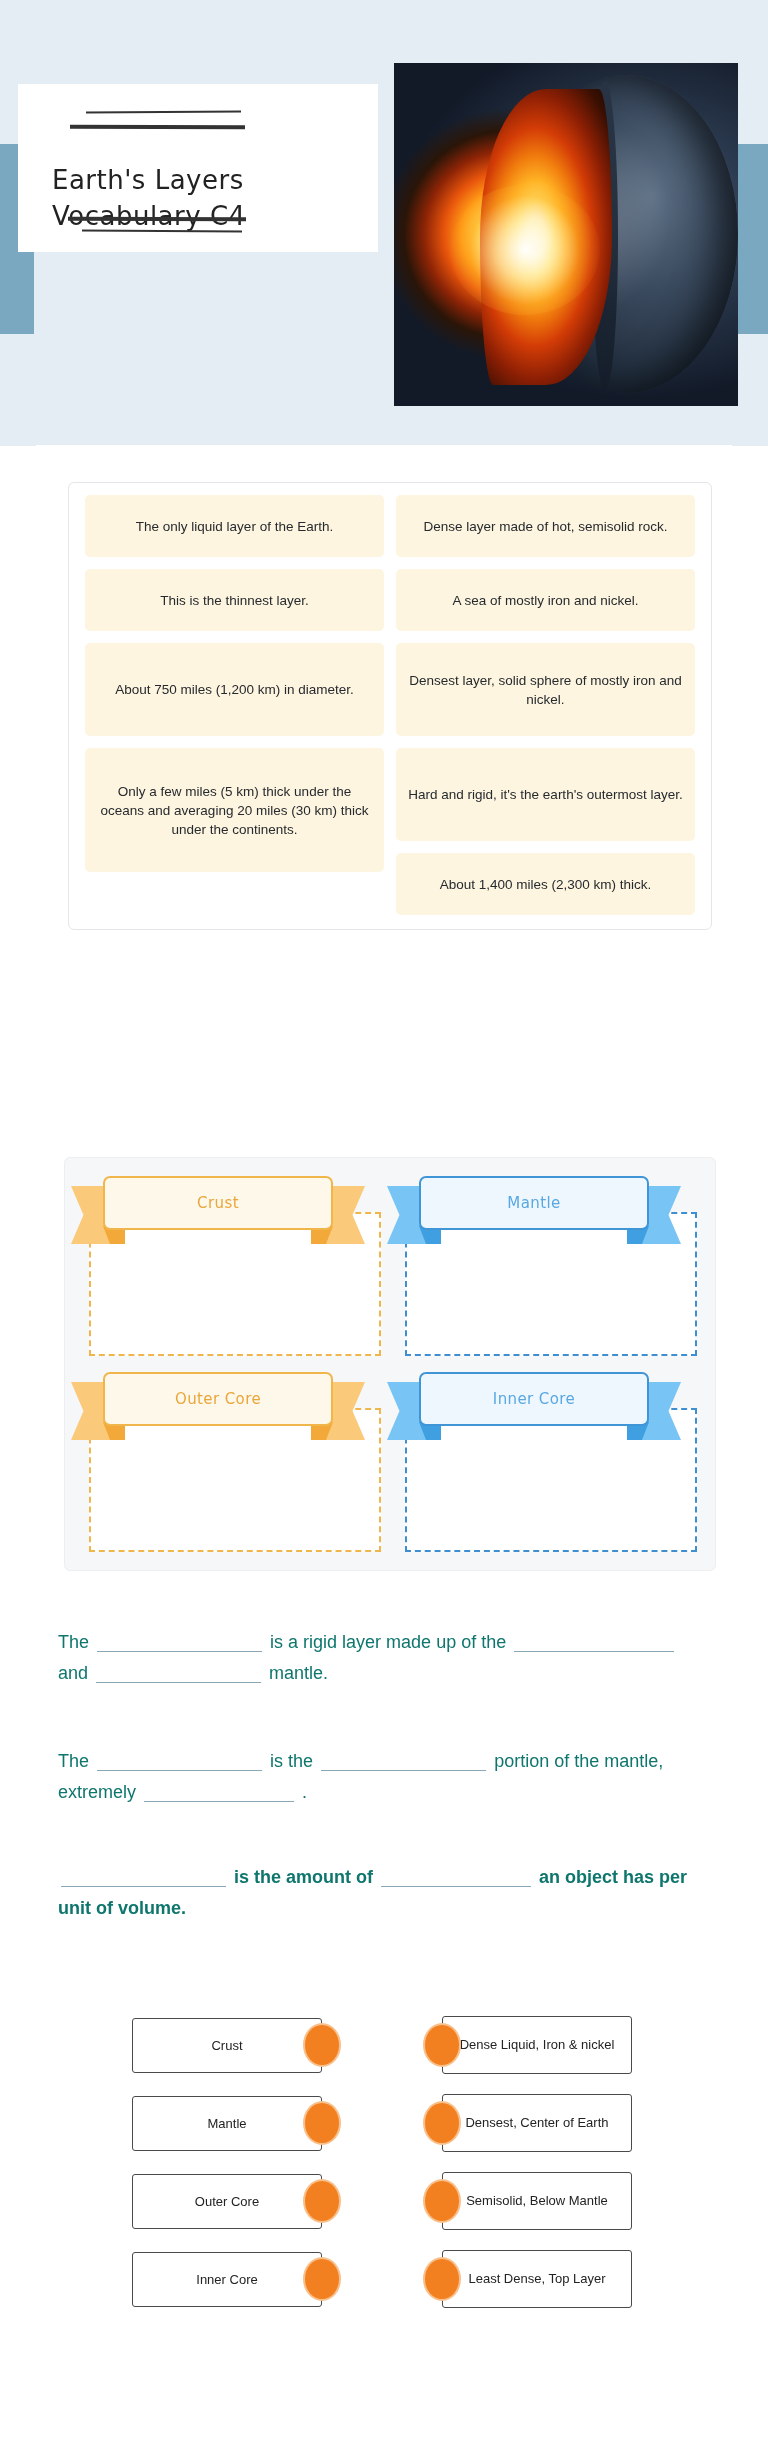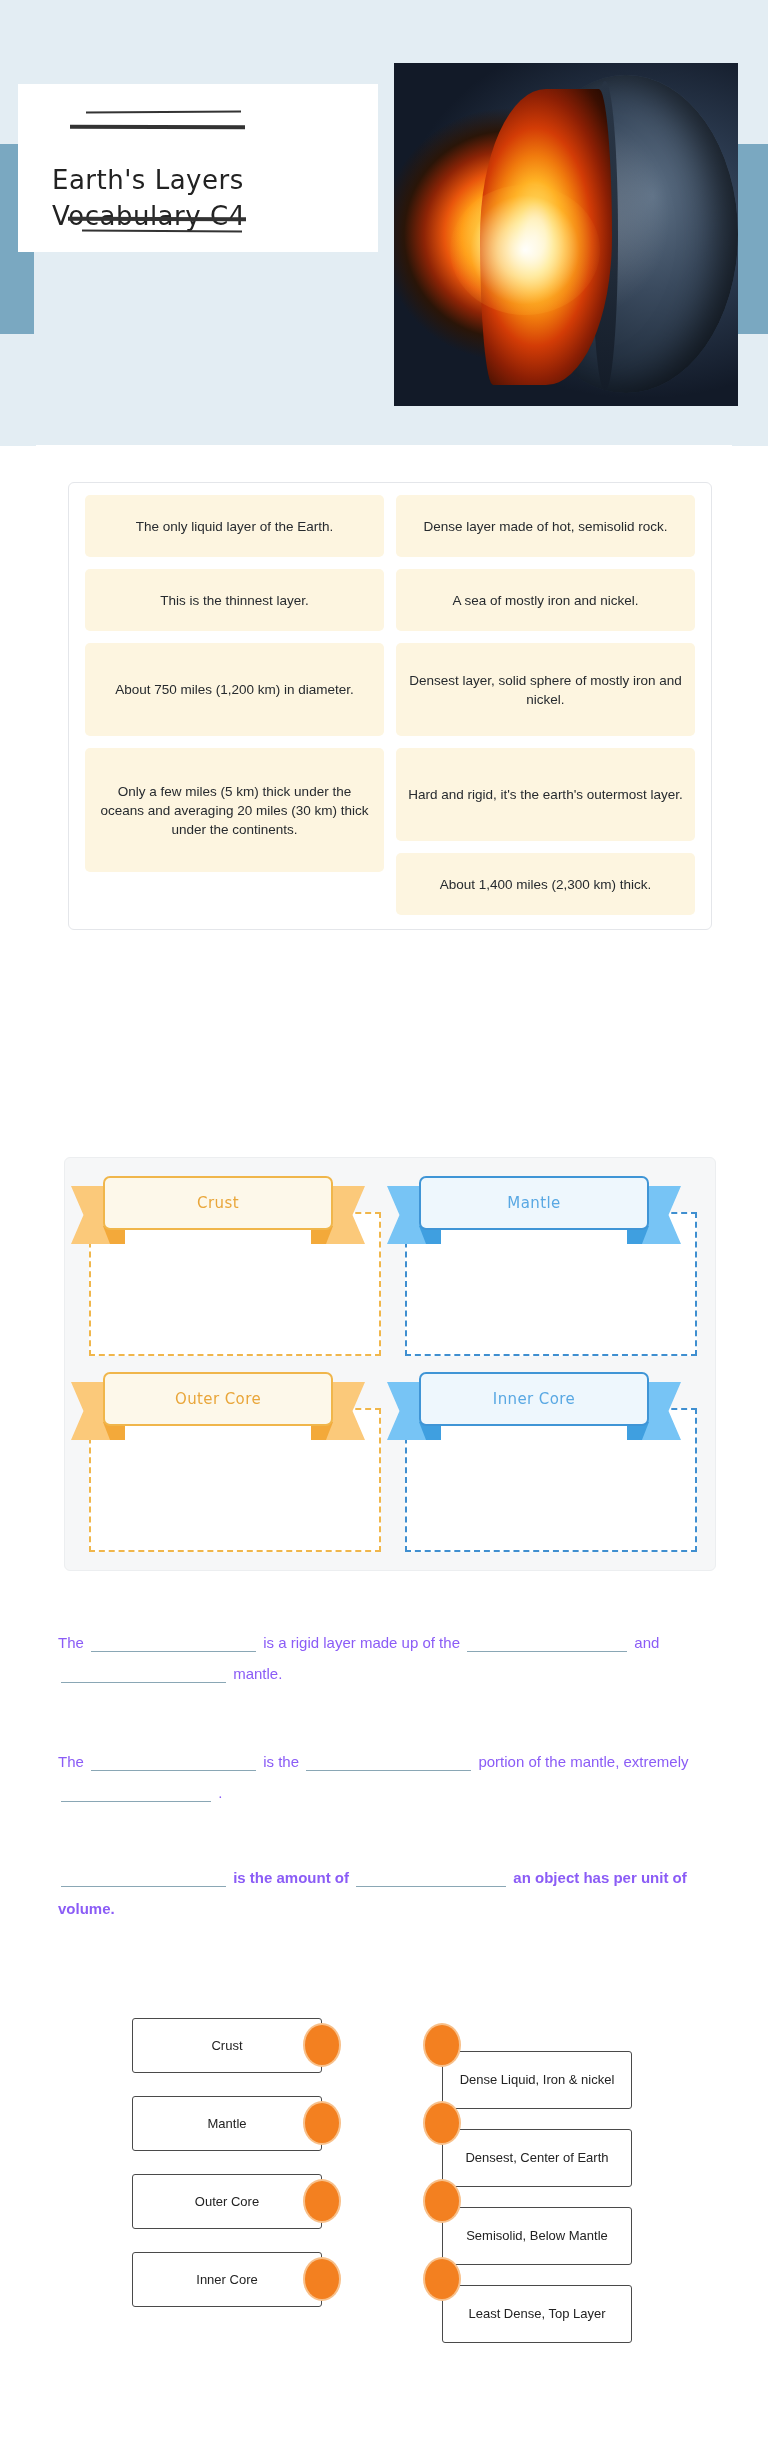--- a/index.html
+++ b/index.html
@@ -256,23 +256,23 @@
     background: #eef7fd;
     border-color: #3f95d6;
     color: #59a8e3;
   }
 
   
   .fib-block {
     position: absolute;
     left: 58px;
     width: 640px;
-    font-size: 15px;
+    font-size: 18px;
     line-height: 31px;
-    color: #8b5cf6;
+    color: #0f766e;
   }
   .fib-1 { top: 1627px; }
   .fib-2 { top: 1746px; }
   .fib-3 { top: 1862px; font-weight: bold; }
   .blank {
     display: inline-block;
     border-bottom: 1.5px solid #8aa7b5;
     height: 20px;
     vertical-align: -4px;
     margin: 0 3px;
@@ -300,21 +300,21 @@
     display: flex;
     align-items: center;
     justify-content: center;
     text-align: center;
     font-size: 13px;
     line-height: 18px;
     color: #232323;
     padding: 4px 10px;
   }
   .match-box.left  { left: 70px; top: 8px; }
-  .match-box.right { left: 380px; top: 6px; height: 58px; margin-top: 35px; }
+  .match-box.right { left: 380px; top: 6px; height: 58px; }
   .match-dot {
     position: absolute;
     width: 34px; height: 40px;
     border-radius: 50%;
     background: #f38020;
     box-shadow: 0 0 0 2px #f8c08a;
     z-index: 4;
   }
   .match-dot.left-dot  { left: 243px; top: 15px; }
   .match-dot.right-dot { left: 363px; top: 15px; }

